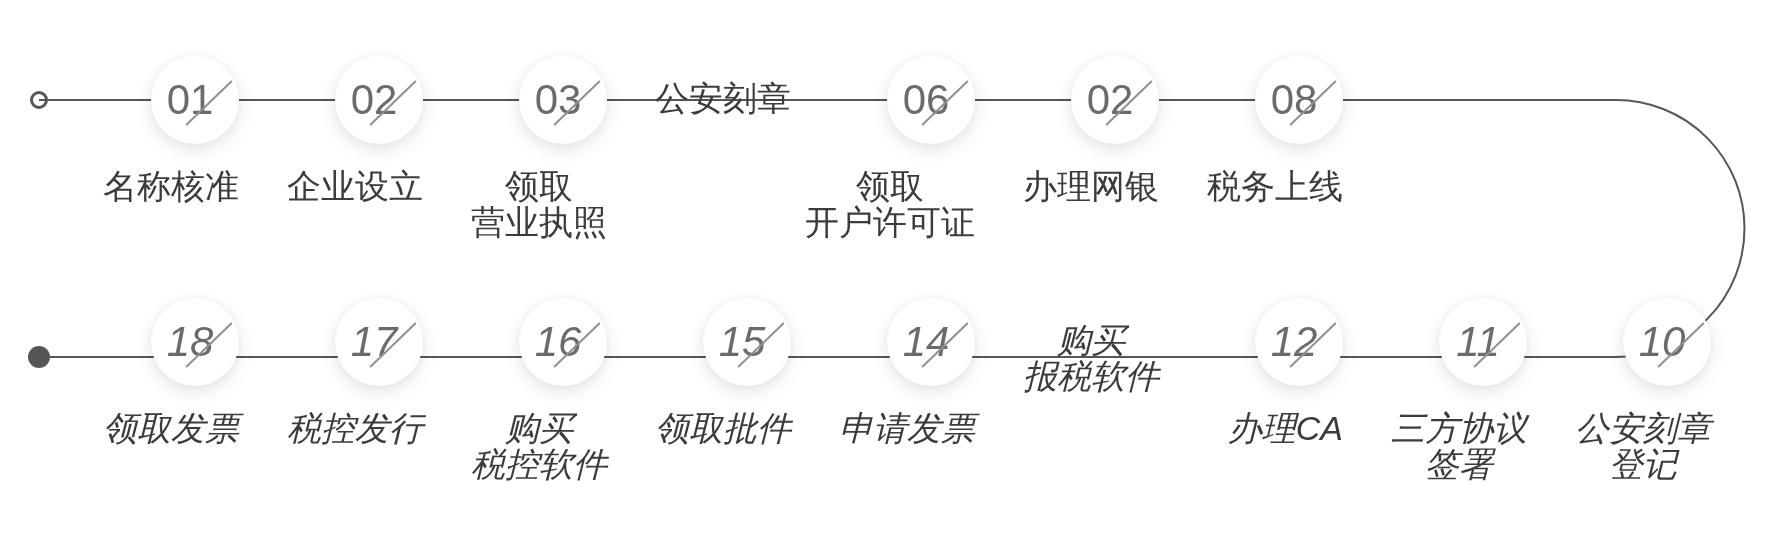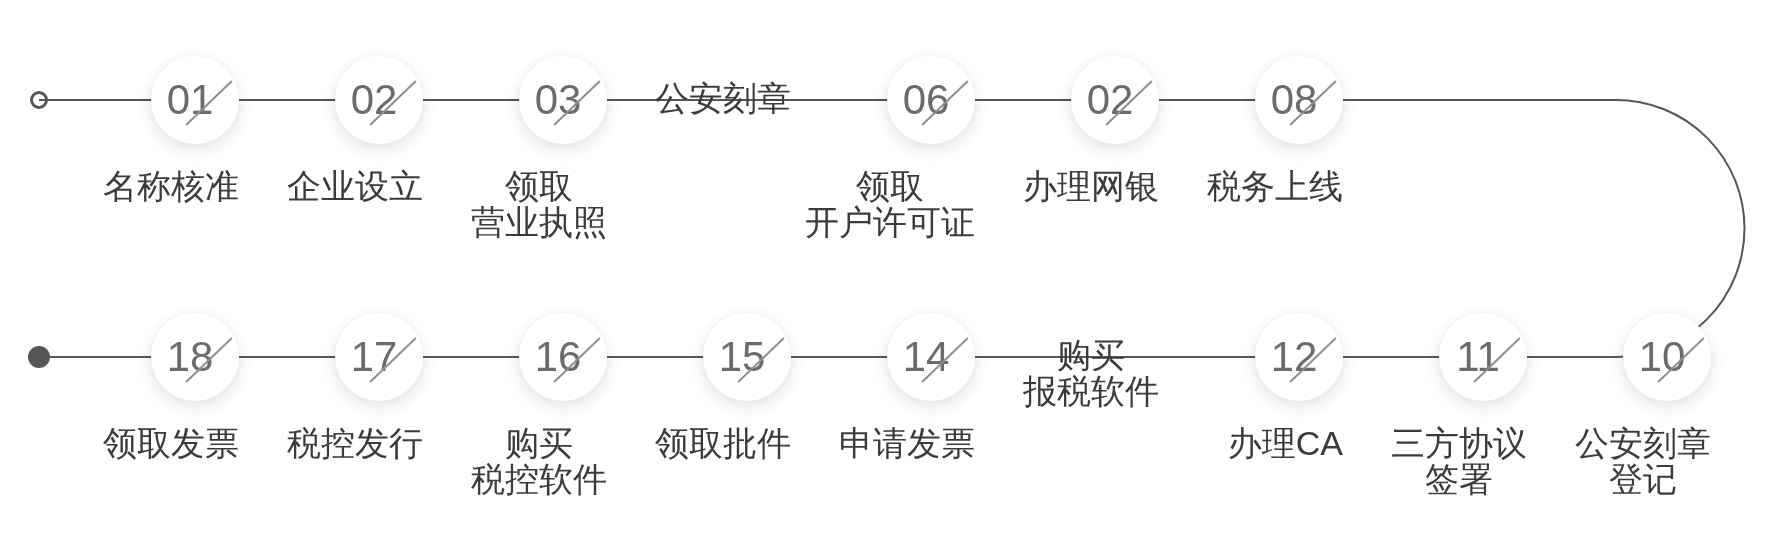--- a/index.html
+++ b/index.html
@@ -28,21 +28,21 @@
   }
   .end-dot{
     position:absolute;left:28px;top:346px;width:22px;height:22px;
     border-radius:50%;background:var(--line);
   }
   .arc-svg{position:absolute;left:0;top:0;}
   .arc-path{fill:none;stroke:var(--line);stroke-width:2px;}
   
   .row{position:absolute;left:55px;width:1656px;display:flex;z-index:2;}
   .row.top{top:56px;}
-  .row.bottom{top:313px;}
+  .row.bottom{top:298px;font-style:italic;}
   .step{flex:0 0 184px;display:flex;flex-direction:column;align-items:flex-end;}
   .circle{
     position:relative;width:88px;height:88px;border-radius:50%;
     background:var(--circle);
     box-shadow:0 6px 18px rgba(0,0,0,.10),0 0 8px rgba(0,0,0,.04);
     display:flex;align-items:center;justify-content:center;
   }
   .num{
     font-size:42px;line-height:1;color:var(--num);
     letter-spacing:0;transform:translateX(-5px);

